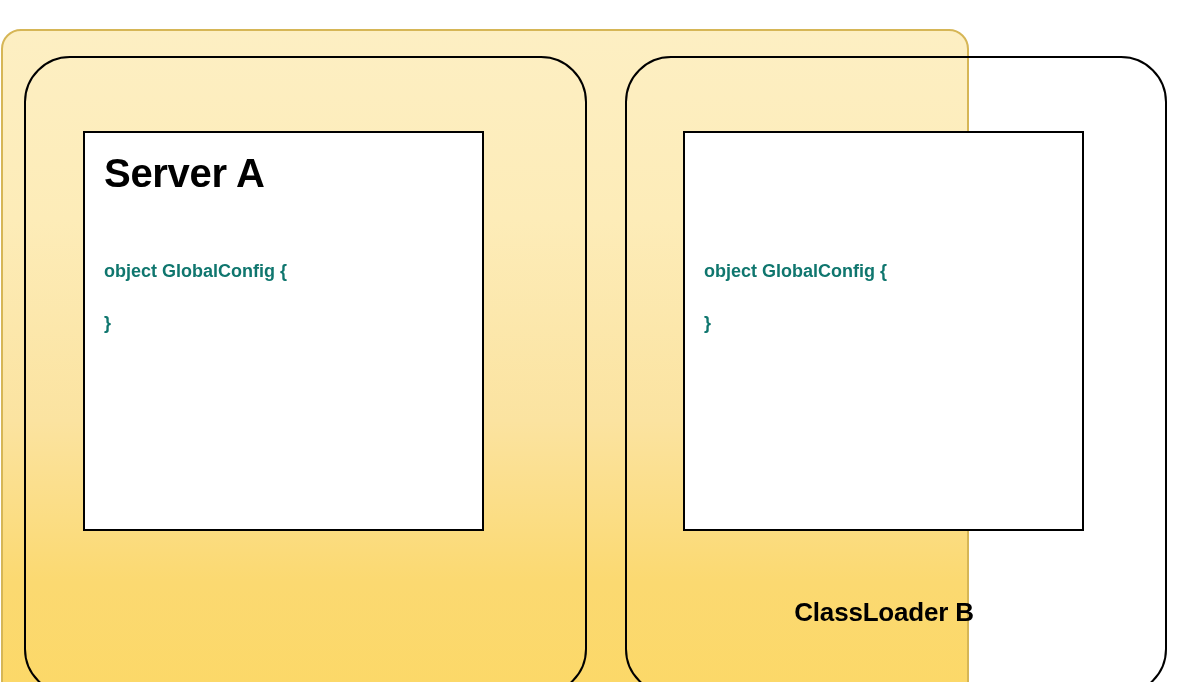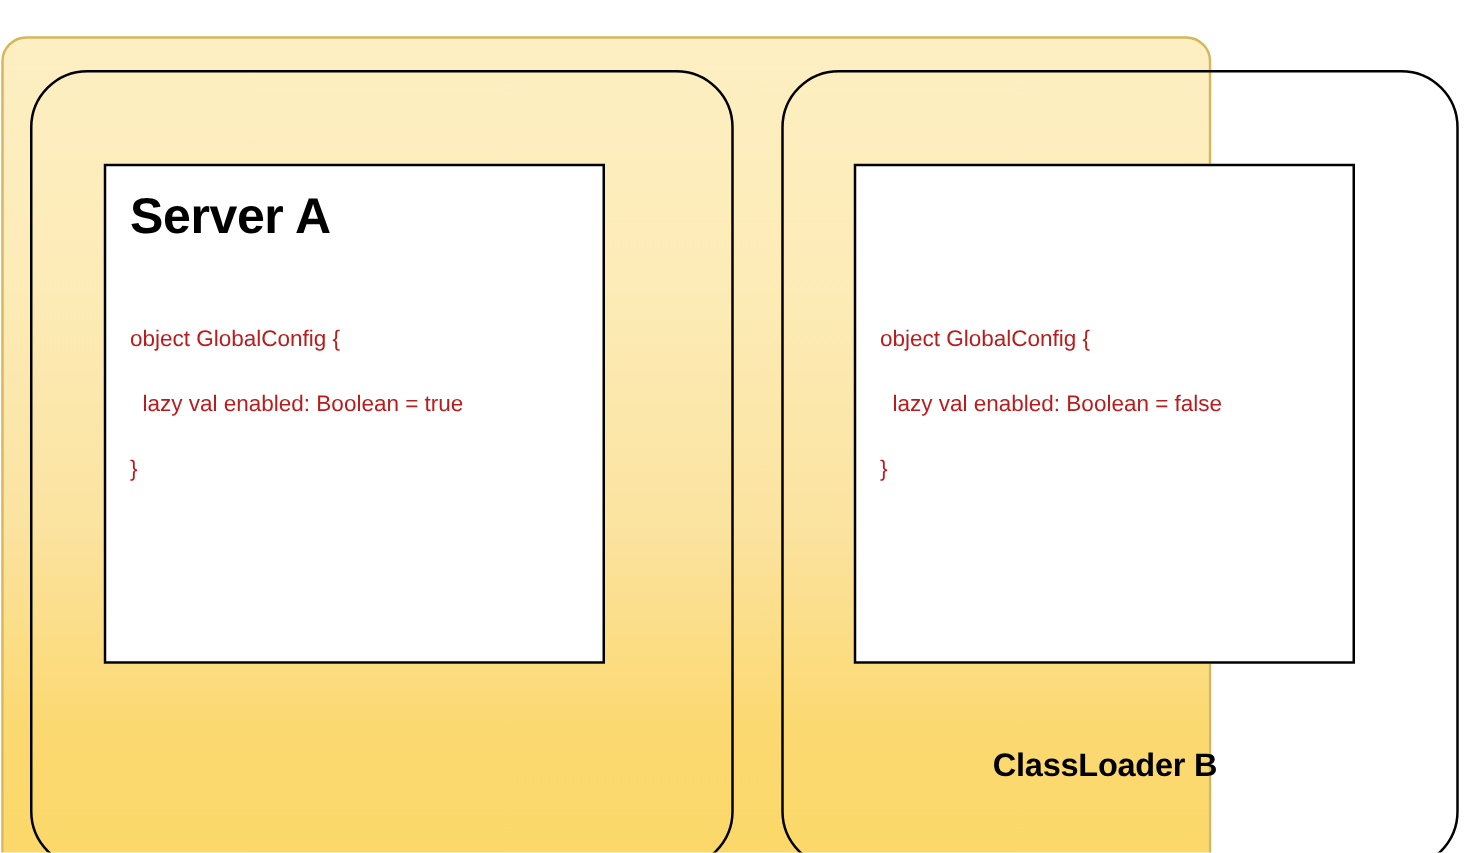--- a/index.html
+++ b/index.html
@@ -91,24 +91,24 @@
   .code-block {
     position: absolute;
     left: 19px;
     top: 112px;
     right: 6px;
     color: #000000;
   }
 
   .code-line {
     font-size: 18px;
-    font-weight: normal;
+    font-weight: bold;
     line-height: 52px;
     white-space: pre;
-    color: #b91c1c;
+    color: #0f766e;
   }
 
   
   .classloader-label {
     position: absolute;
     font-size: 26px;
     font-weight: bold;
     color: #000000;
     text-align: center;
     white-space: nowrap;
@@ -135,29 +135,27 @@
   <div class="outer-container">
 
     <div class="classloader left"></div>
 
     <div class="classloader right"></div>
 
     <div class="server-card card-a">
       <div class="server-title">Server A</div>
       <div class="code-block">
         <div class="code-line">object GlobalConfig {</div>
-        <div class="code-line">  lazy val enabled: Boolean = true</div>
         <div class="code-line">}</div>
       </div>
     </div>
 
     <div class="server-card card-b">
       <div class="code-block">
         <div class="code-line">object GlobalConfig {</div>
-        <div class="code-line">  lazy val enabled: Boolean = false</div>
         <div class="code-line">}</div>
       </div>
     </div>
 
 
     <div class="classloader-label label-b">ClassLoader B</div>
 
   </div>
 </div>
 

